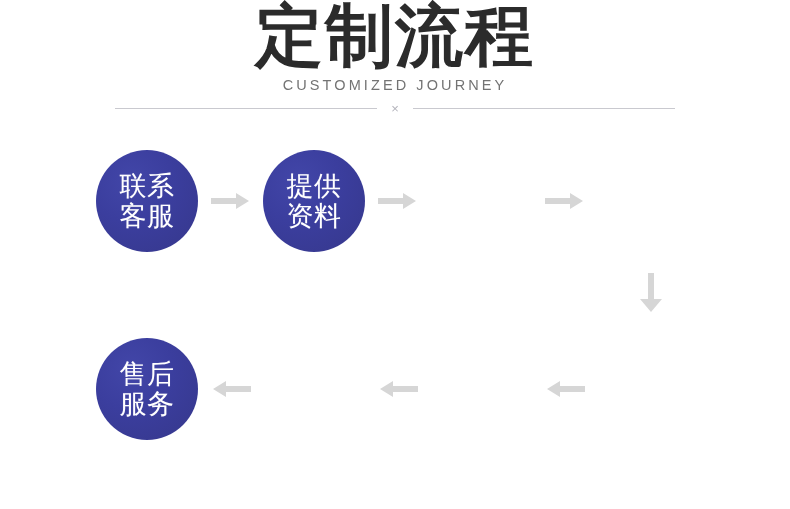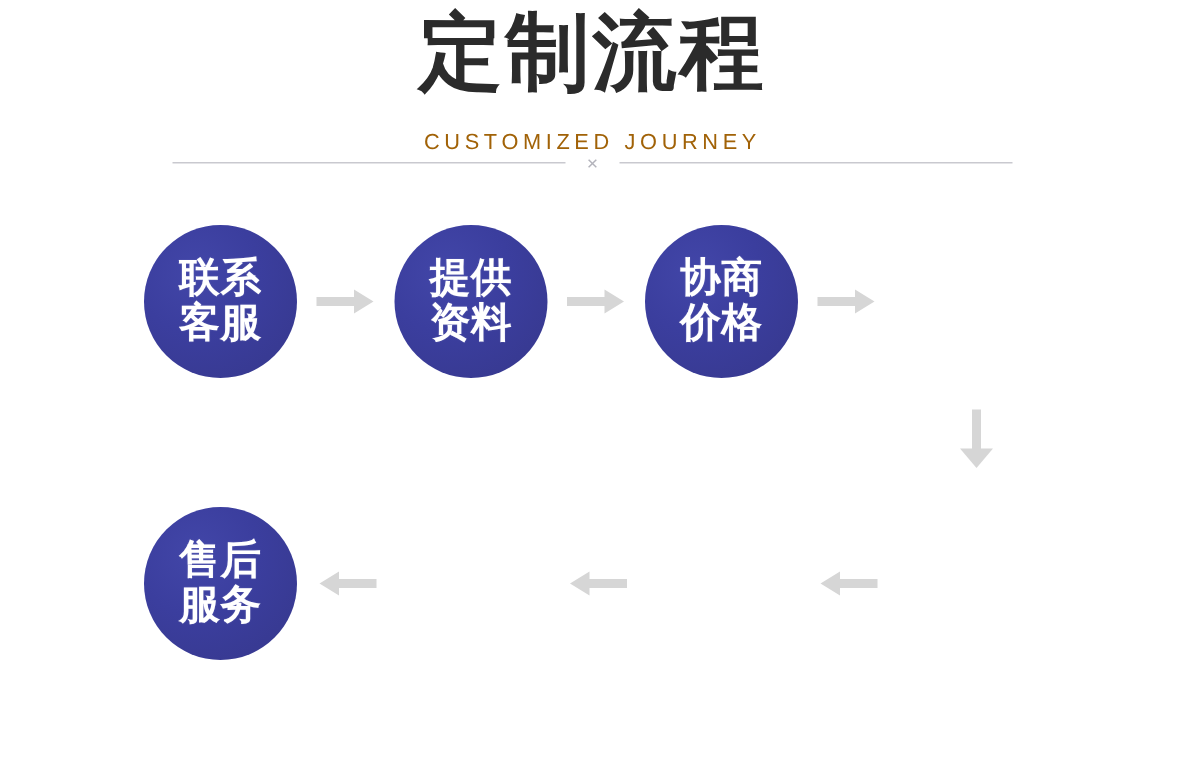--- a/index.html
+++ b/index.html
@@ -25,34 +25,34 @@
   .header {
     position: absolute;
     left: 0;
     top: 0;
     width: 790px;
     text-align: center;
   }
   .main-title {
     margin: 0;
     padding-top: 2px;
-    font-size: 56px;
+    font-size: 68px;
     line-height: 68px;
     font-weight: bold;
     color: #2b2b2b;
     letter-spacing: 2px;
     font-family: "DejaVu Sans", "Liberation Sans", sans-serif;
   }
   .sub-title {
-    margin: 10px;
+    margin: 0;
     padding-top: 6px;
     font-size: 14.5px;
     line-height: 18px;
     font-weight: normal;
-    color: #a16207;
+    color: #737373;
     letter-spacing: 3.1px;
     font-family: "Liberation Sans", sans-serif;
   }
 
   
   .divider {
     position: absolute;
     left: 115px;
     top: 100px;
     width: 560px;
@@ -94,21 +94,21 @@
     background: radial-gradient(circle at 34% 30%, #4246a8 0%, #3b3e9e 42%, #383a93 76%, #35378c 100%);
     display: flex;
     align-items: center;
     justify-content: center;
     box-sizing: border-box;
   }
   .node-label {
     color: #ffffff;
     font-size: 27px;
     line-height: 30px;
-    font-weight: bold;
+    font-weight: normal;
     text-align: center;
     letter-spacing: 0.5px;
     white-space: pre-line;
     font-family: "DejaVu Sans", "Liberation Sans", sans-serif;
     text-shadow: 0 0 1px rgba(255,255,255,0.25);
   }
 
   
   .col-1 { left: 96px; }
   .col-2 { left: 263px; }
@@ -205,24 +205,20 @@
     <div class="node col-2">
       <span class="node-label">提供
 资料</span>
     </div>
 
     <div class="arrow-h arrow-right gap-2">
       <span class="stem"></span>
       <span class="head"></span>
     </div>
 
-    <div class="node col-3">
-      <span class="node-label">协商
-价格</span>
-    </div>
 
     <div class="arrow-h arrow-right gap-3">
       <span class="stem"></span>
       <span class="head"></span>
     </div>
 
   </div>
 
   <div class="arrow-down">
     <span class="stem"></span>

